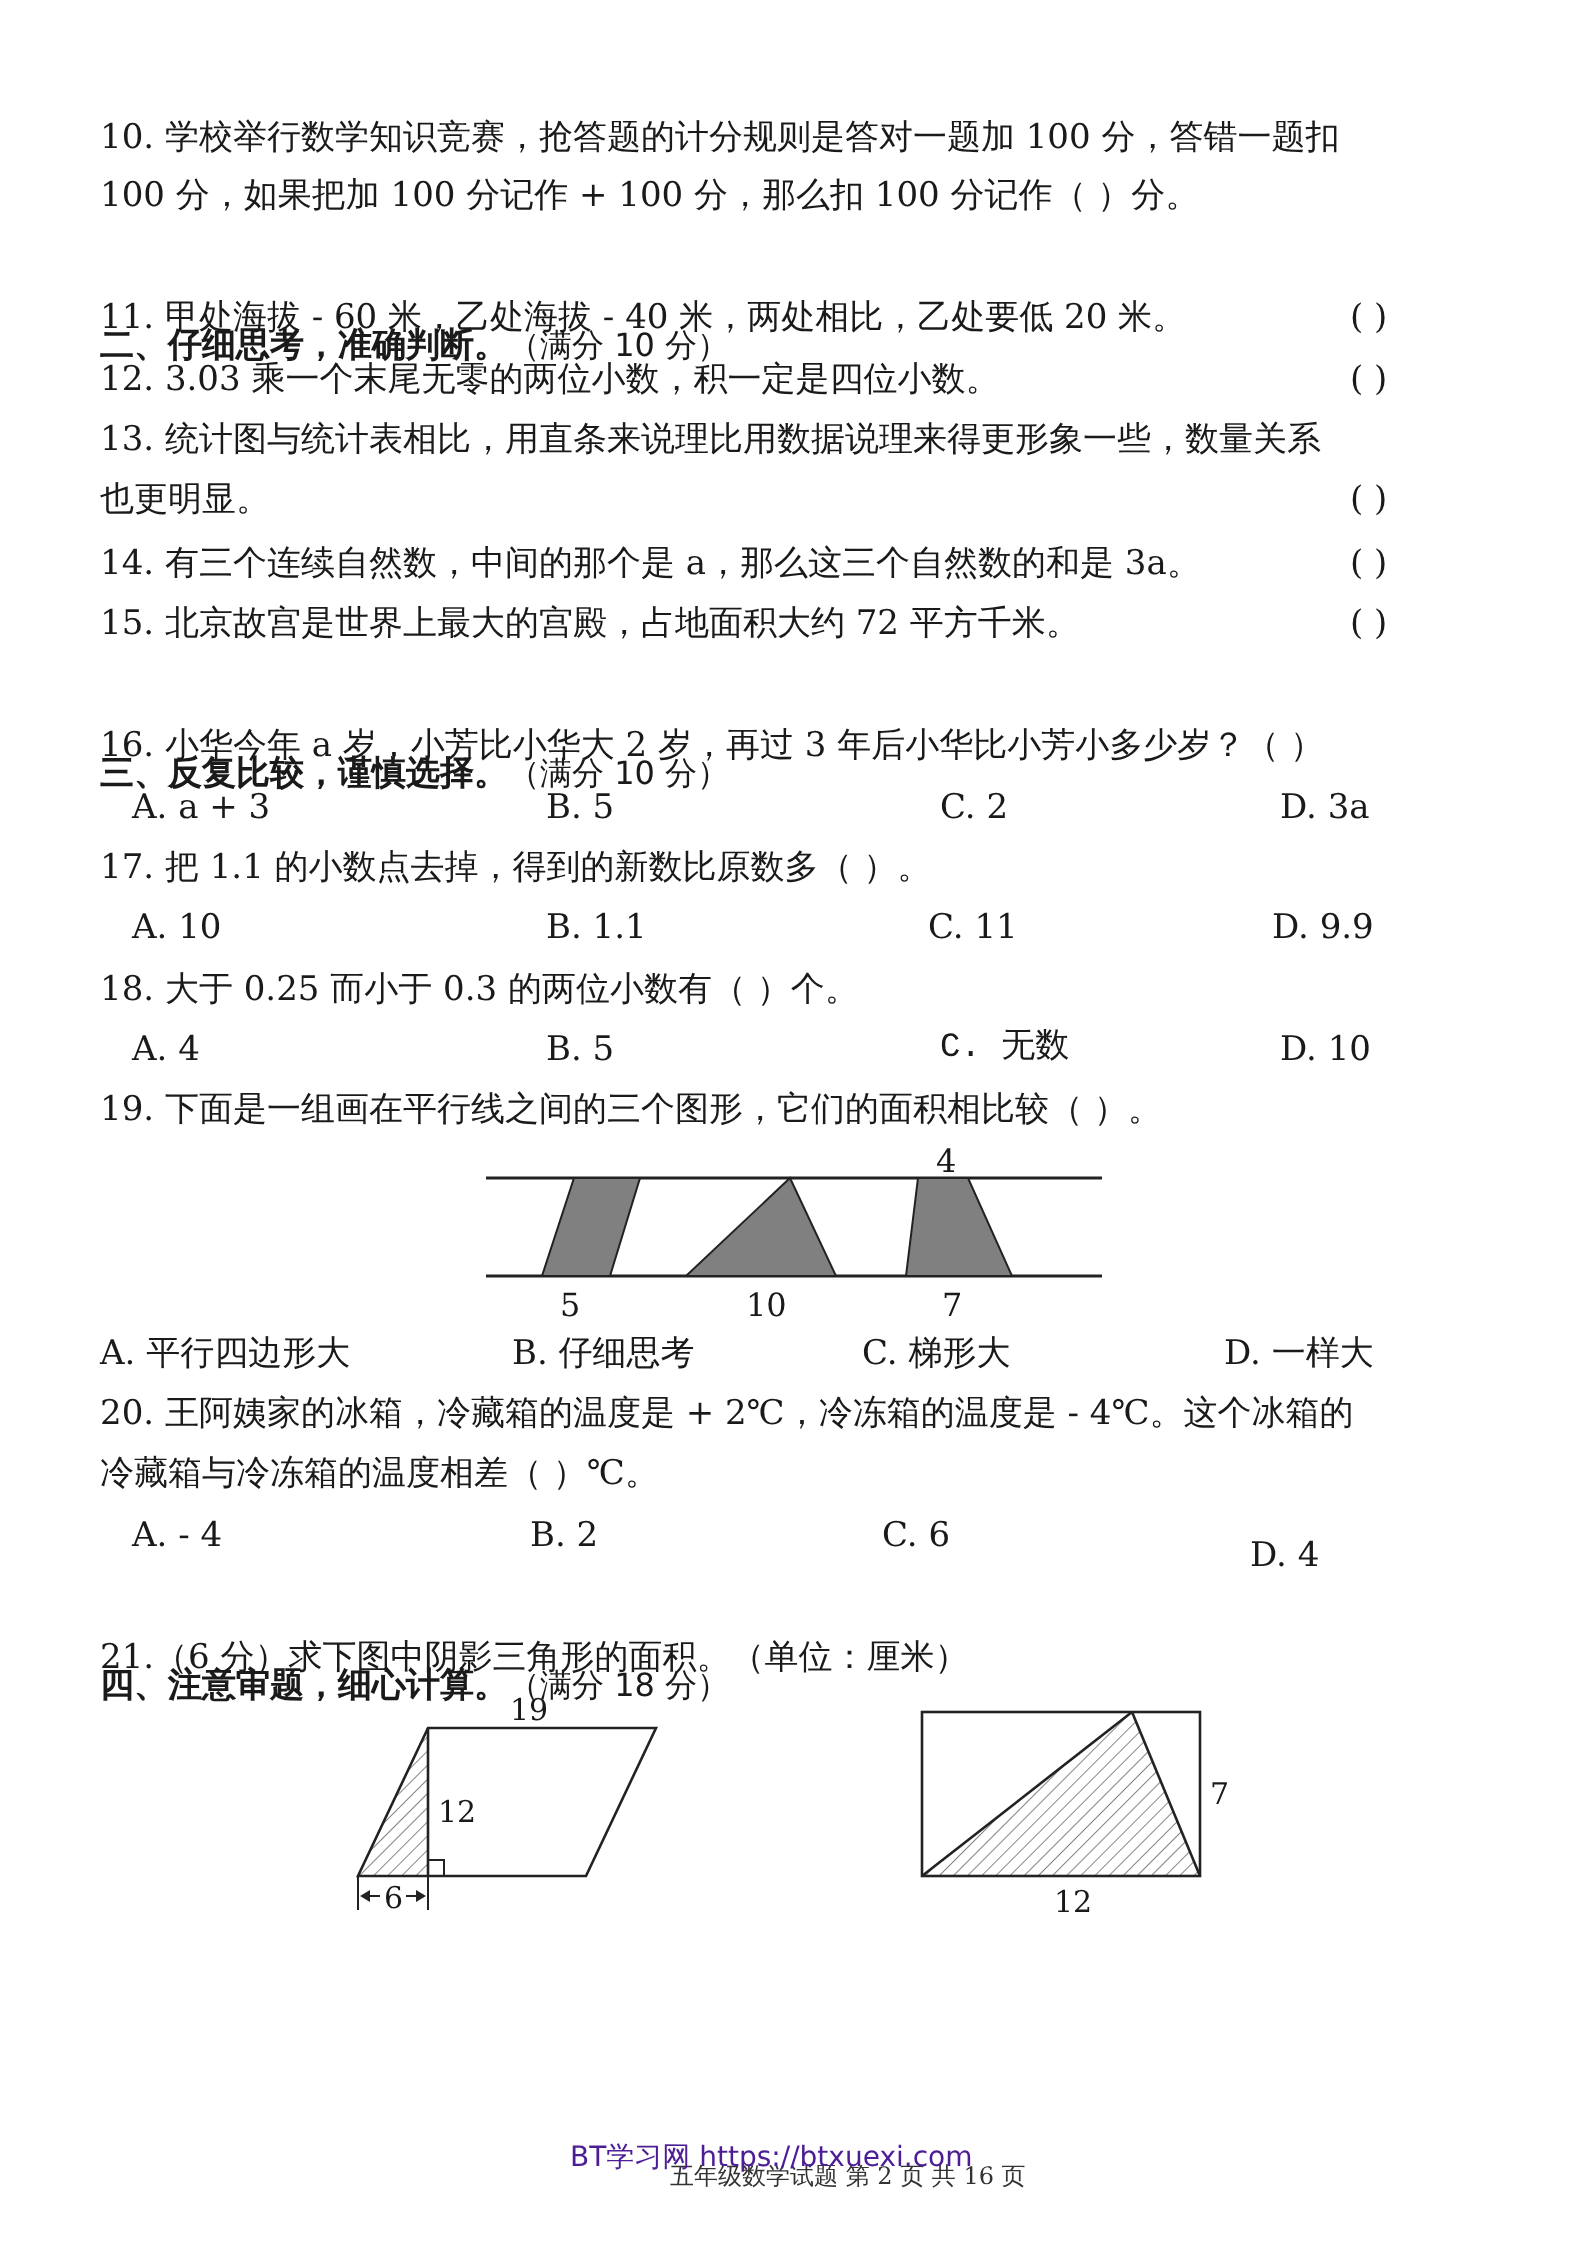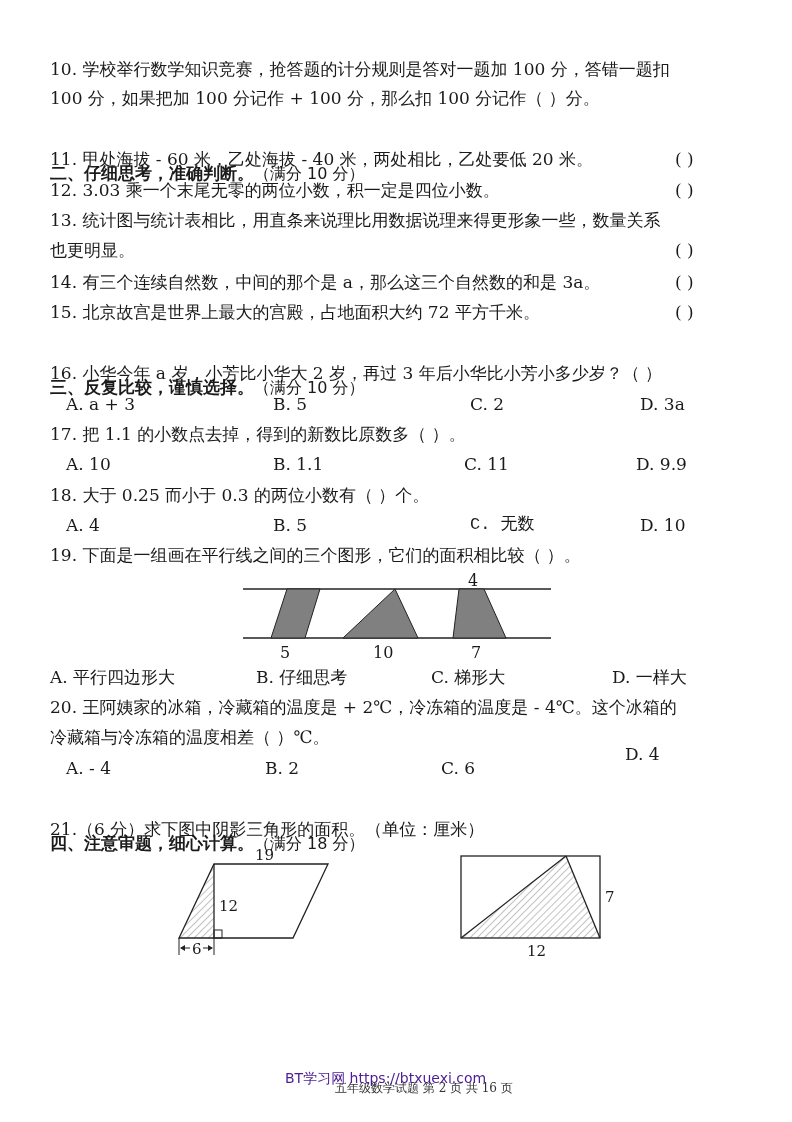--- a/index.html
+++ b/index.html
@@ -79,21 +79,21 @@
 <div class="opt" style="top:667px; left:50px;">A.  平行四边形大</div>
 <div class="opt" style="top:667px; left:256px;">B.  仔细思考</div>
 <div class="opt" style="top:667px; left:431px;">C.  梯形大</div>
 <div class="opt" style="top:667px; left:612px;">D.  一样大</div>
 
 <div class="line" style="top:697px;">20.  王阿姨家的冰箱，冷藏箱的温度是 + 2℃，冷冻箱的温度是 - 4℃。这个冰箱的</div>
 <div class="line" style="top:727px;">冷藏箱与冷冻箱的温度相差（     ）℃。</div>
 <div class="opt" style="top:758px; left:66px;">A.   - 4</div>
 <div class="opt" style="top:758px; left:265px;">B.  2</div>
 <div class="opt" style="top:758px; left:441px;">C.  6</div>
-<div class="opt" style="top:744px; left:625px;">D.  4</div>
+<div class="opt" style="top:768px; left:625px;">D.  4</div>
 
 <div class="line heading" style="top:789px;">
   <span>四、注意审题，细心计算。</span><span class="score">（满分 18 分）</span>
 </div>
 <div class="line" style="top:819px;">21.（6 分）求下图中阴影三角形的面积。（单位：厘米）</div>
 
 <svg width="792" height="1122">
   <defs>
     <pattern id="hatch" patternUnits="userSpaceOnUse" width="5" height="5" patternTransform="rotate(45)">
       <line x1="0" y1="0" x2="0" y2="5" stroke="#666" stroke-width="0.8"></line>

